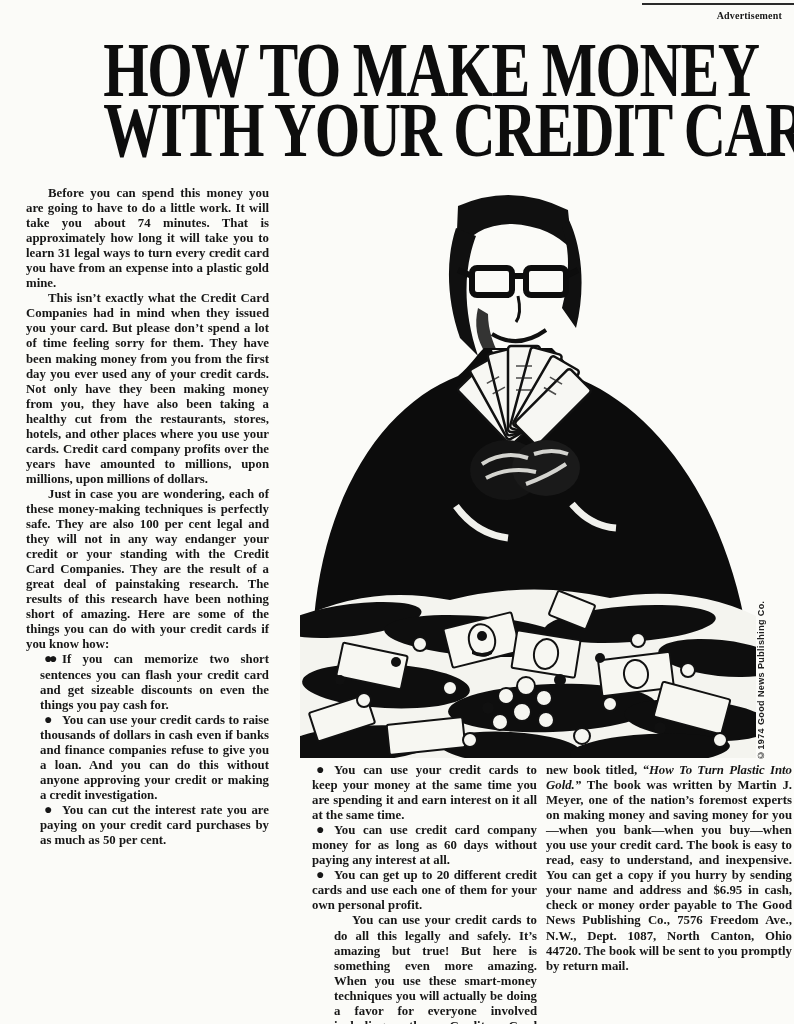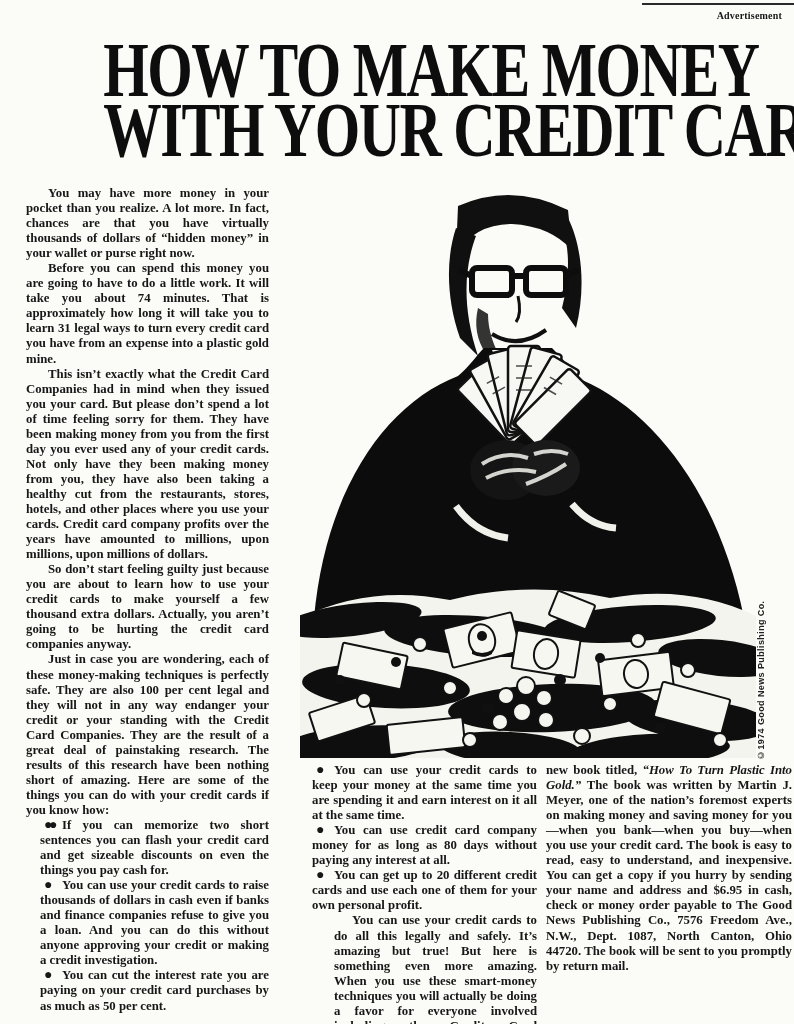--- a/index.html
+++ b/index.html
@@ -53,24 +53,22 @@
 
 <div class="top-rule"></div>
 <div class="ad-label">Advertisement</div>
 
 <h1 class="headline">
   <span class="hl-line">HOW TO MAKE MONEY</span>
   <span class="hl-line">WITH YOUR CREDIT CARDS</span>
 </h1>
 
 <div class="col col-left">
-  <p>You may have more money in your pocket than you realize. A lot more. In fact, chances are that you have virtually thousands of dollars of “hidden money” in your wallet or purse right now.</p>
   <p>Before you can spend this money you are going to have to do a little work. It will take you about 74 minutes. That is approximately how long it will take you to learn 31 legal ways to turn every credit card you have from an expense into a plastic gold mine.</p>
   <p>This isn’t exactly what the Credit Card Companies had in mind when they issued you your card. But please don’t spend a lot of time feeling sorry for them. They have been making money from you from the first day you ever used any of your credit cards. Not only have they been making money from you, they have also been taking a healthy cut from the restaurants, stores, hotels, and other places where you use your cards. Credit card company profits over the years have amounted to millions, upon millions, upon millions of dollars.</p>
-  <p>So don’t start feeling guilty just because you are about to learn how to use your credit cards to make yourself a few thousand extra dollars. Actually, you aren’t going to be hurting the credit card companies anyway.</p>
   <p>Just in case you are wondering, each of these money-making techniques is perfectly safe. They are also 100 per cent legal and they will not in any way endanger your credit or your standing with the Credit Card Companies. They are the result of a great deal of painstaking research. The results of this research have been nothing short of amazing. Here are some of the things you can do with your credit cards if you know how:</p>
   <p class="bullet first-offset">
     <span class="dot">●</span>
   </p>
   <p class="bullet">
     <span class="dot">●</span>
     <span>If you can memorize two short sentences you can flash your credit card and get sizeable discounts on even the things you pay cash for.</span>
   </p>
   <p class="bullet">
     <span class="dot">●</span>
@@ -221,21 +219,21 @@
 
 <div class="copyright">©1974 Good News Publishing Co.</div>
 
 <div class="col col-mid">
   <p class="bullet">
     <span class="dot">●</span>
     <span>You can use your credit cards to keep your money at the same time you are spending it and earn interest on it all at the same time.</span>
   </p>
   <p class="bullet">
     <span class="dot">●</span>
-    <span>You can use credit card company money for as long as 80 days without paying any interest at all.</span>
+    <span>You can use credit card company money for as long as 60 days without paying any interest at all.</span>
   </p>
   <p class="bullet">
     <span class="dot">●</span>
     <span>You can get up to 20 different credit cards and use each one of them for your own personal profit.</span>
   </p>
   <p class="noindent">You can use your credit cards to do all this legally and safely. It’s amazing but true! But here is something even more amazing. When you use these smart-money techniques you will actually be doing a favor for everyone involved including the Credit Card Companies themselves.</p>
   <p class="noindent">All of this is carefully explained in a brand</p>
 </div>
 
 <div class="col col-right">

